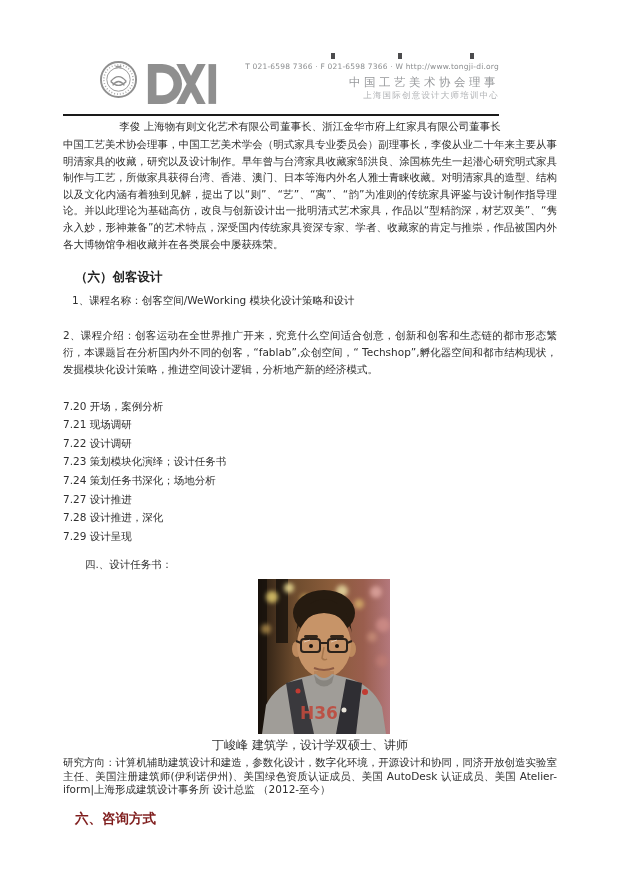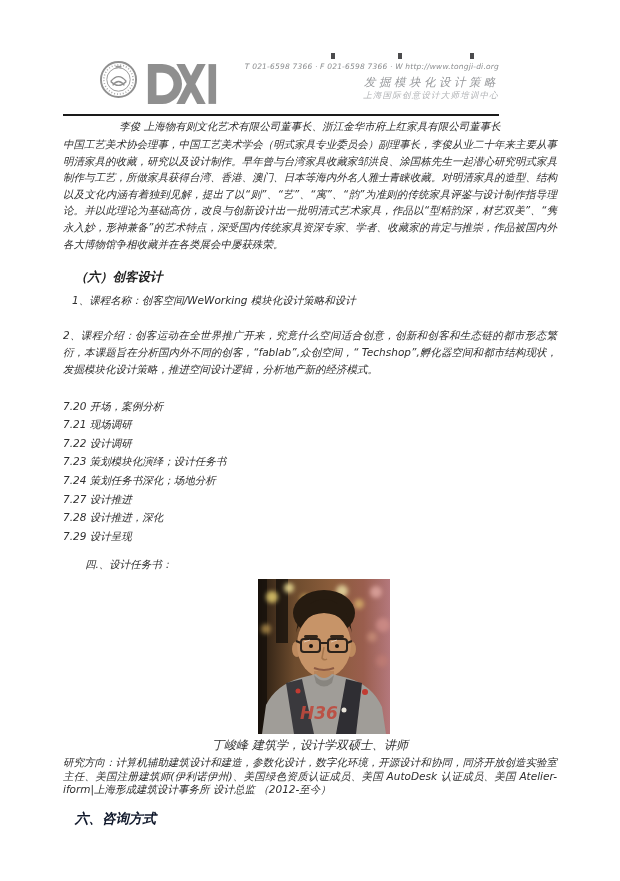--- a/index.html
+++ b/index.html
@@ -3,21 +3,20 @@
 <meta charset="utf-8">
 <style>
   html,body{margin:0;padding:0;background:#ffffff;}
   .page{
     position:relative;
     width:562px;height:881px;
     background:#ffffff;
     font-family:"DejaVu Sans","Liberation Sans",sans-serif;
     color:#2f2f2f;
     overflow:hidden;
-    font-style:italic;
   }
   
   .header{position:absolute;top:0;left:0;right:0;height:116px;}
   .seal{position:absolute;left:99px;top:60px;width:39px;height:39px;}
   .dxi{position:absolute;left:146px;top:62px;width:72px;height:44px;}
   .contact{
     position:absolute;right:63px;top:62px;text-align:right;
     font-size:7.5px;color:#8a8c8e;letter-spacing:.2px;white-space:nowrap;
   }
   .sq{position:absolute;width:4px;height:6px;background:#4c4c4e;top:53px;}
@@ -43,21 +42,21 @@
   .course-intro{font-size:10.5px;line-height:16.8px;text-align:justify;margin:19px 0 0 0;}
   .schedule-row{display:flex;font-size:10.5px;margin:19px 0 0 0;}
   .schedule-label{flex:0 0 74px;line-height:18.6px;}
   .schedule-items > div{line-height:18.6px;}
   .faculty-heading{font-size:10.5px;margin:13px 0 0 22px;}
   .photo-wrap{margin:7px 0 0 195px;width:132px;height:155px;line-height:0;}
   .caption{font-size:12px;text-align:center;margin:3px 0 0 0;color:#333;}
   .research{font-size:10.5px;line-height:13.6px;text-align:justify;margin:2px 0 0 0;}
   .h-big{font-size:13.5px;font-weight:bold;color:#161616;margin:11px 0 0 12px;}
   .duration{font-size:10.5px;margin:4px 0 0 34px;}
-  .h-big2{font-size:13.5px;font-weight:bold;color:#0f172a;margin:13px 0 0 12px;}
+  .h-big2{font-size:13.5px;font-weight:bold;color:#7f1d1d;margin:13px 0 0 12px;}
 </style>
 </head>
 <body>
 
 <div class="page">
 
   <div class="header">
 
     <svg class="seal" viewBox="0 0 40 40">
       <circle cx="20" cy="20" r="18" fill="none" stroke="#8f8f8f" stroke-width="2"></circle>
@@ -71,21 +70,21 @@
       <path d="M2,2 h15 a21,21 0 0 1 0,42 h-15 z" fill="#8f8f8f"></path>
       <path d="M11,11 h6 a12,12 0 0 1 0,24 h-6 z" fill="#ffffff"></path>
       <polygon points="32,2 41,2 63,44 54,44" fill="#8f8f8f"></polygon>
       <polygon points="54,2 63,2 41,44 32,44" fill="#8f8f8f"></polygon>
       <rect x="66" y="2" width="8" height="42" fill="#8f8f8f"></rect>
     </svg>
     <span class="sq sq1"></span>
     <span class="sq sq2"></span>
     <span class="sq sq3"></span>
     <div class="contact">T 021-6598 7366 · F 021-6598 7366 · W http://www.tongji-di.org</div>
-    <div class="org-name">发掘模块化设计策略</div>
+    <div class="org-name">中国工艺美术协会理事</div>
     <div class="org-sub">上海国际创意设计大师培训中心</div>
     <div class="rule"></div>
   </div>
 
   <div class="main">
 
     <p class="title-line">李俊 上海物有则文化艺术有限公司董事长、浙江金华市府上红家具有限公司董事长</p>
     <p class="bio">中国工艺美术协会理事，中国工艺美术学会（明式家具专业委员会）副理事长，李俊从业二十年来主要从事明清家具的收藏，研究以及设计制作。早年曾与台湾家具收藏家邹洪良、涂国栋先生一起潜心研究明式家具制作与工艺，所做家具获得台湾、香港、澳门、日本等海内外名人雅士青睐收藏。对明清家具的造型、结构以及文化内涵有着独到见解，提出了以“则”、“艺”、“寓”、“韵”为准则的传统家具评鉴与设计制作指导理论。并以此理论为基础高仿，改良与创新设计出一批明清式艺术家具，作品以“型精韵深，材艺双美”、“隽永入妙，形神兼备”的艺术特点，深受国内传统家具资深专家、学者、收藏家的肯定与推崇，作品被国内外各大博物馆争相收藏并在各类展会中屡获殊荣。</p>
 
     <h3 class="h-section">（六）创客设计</h3>

